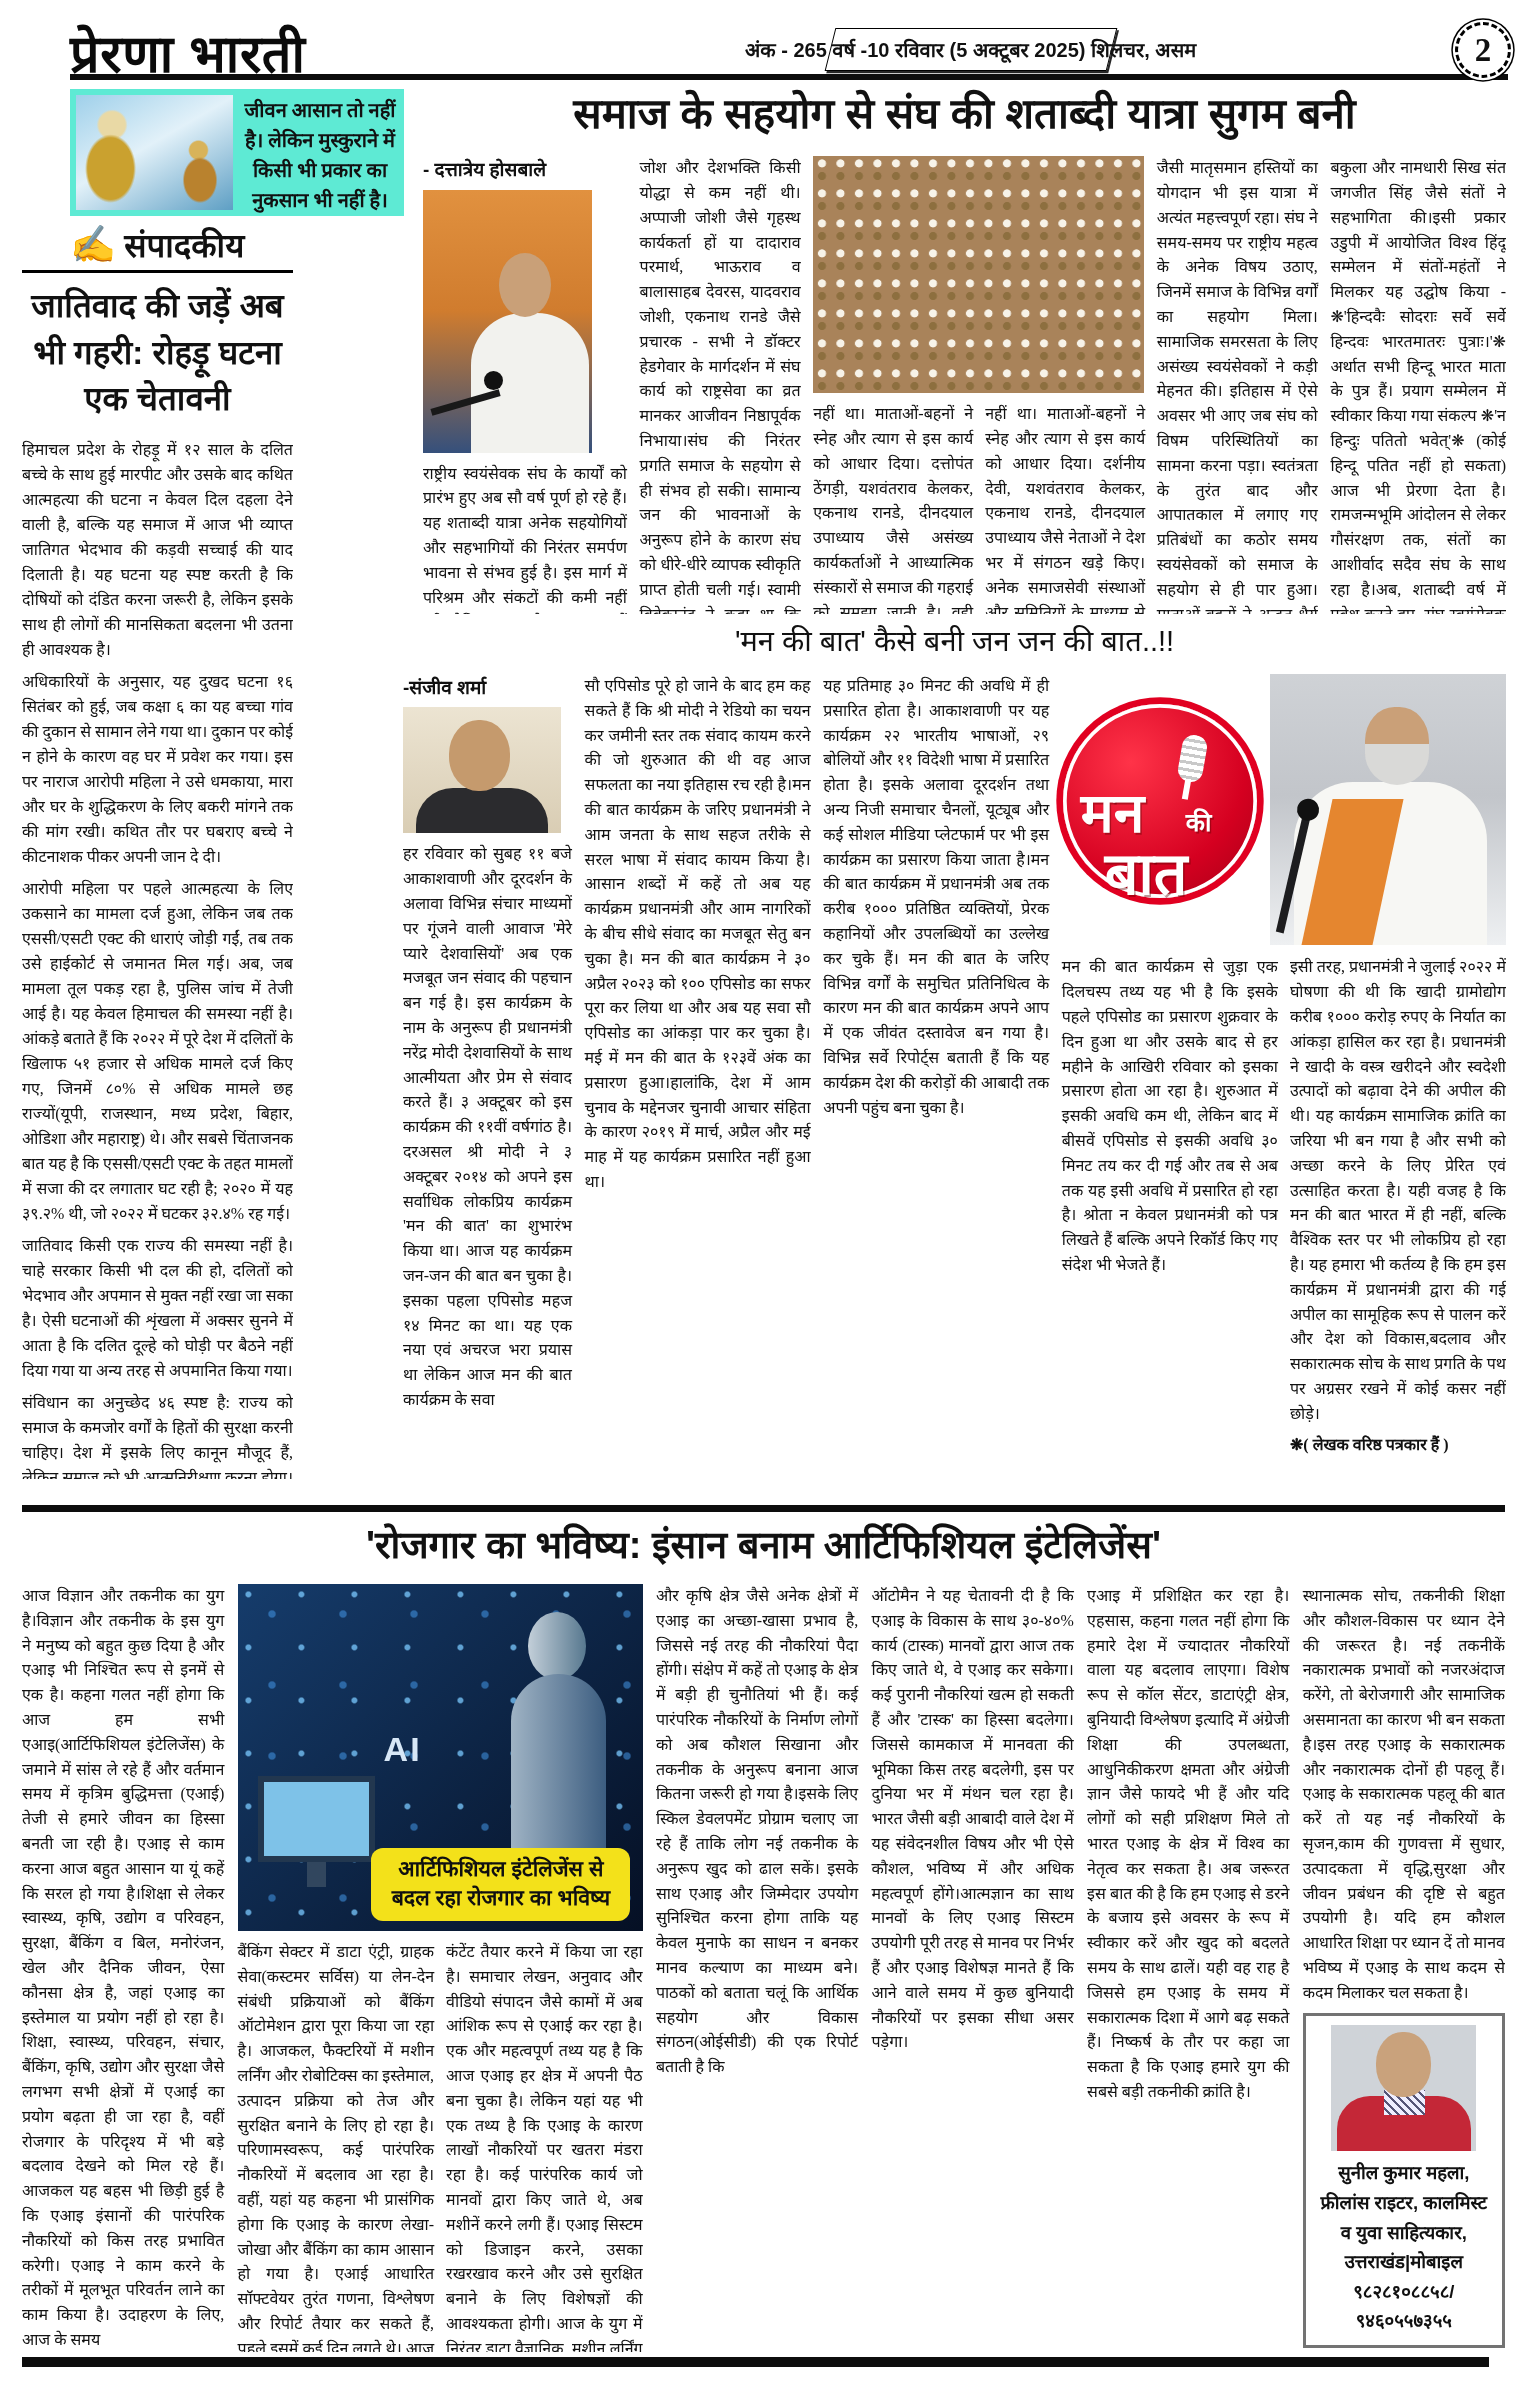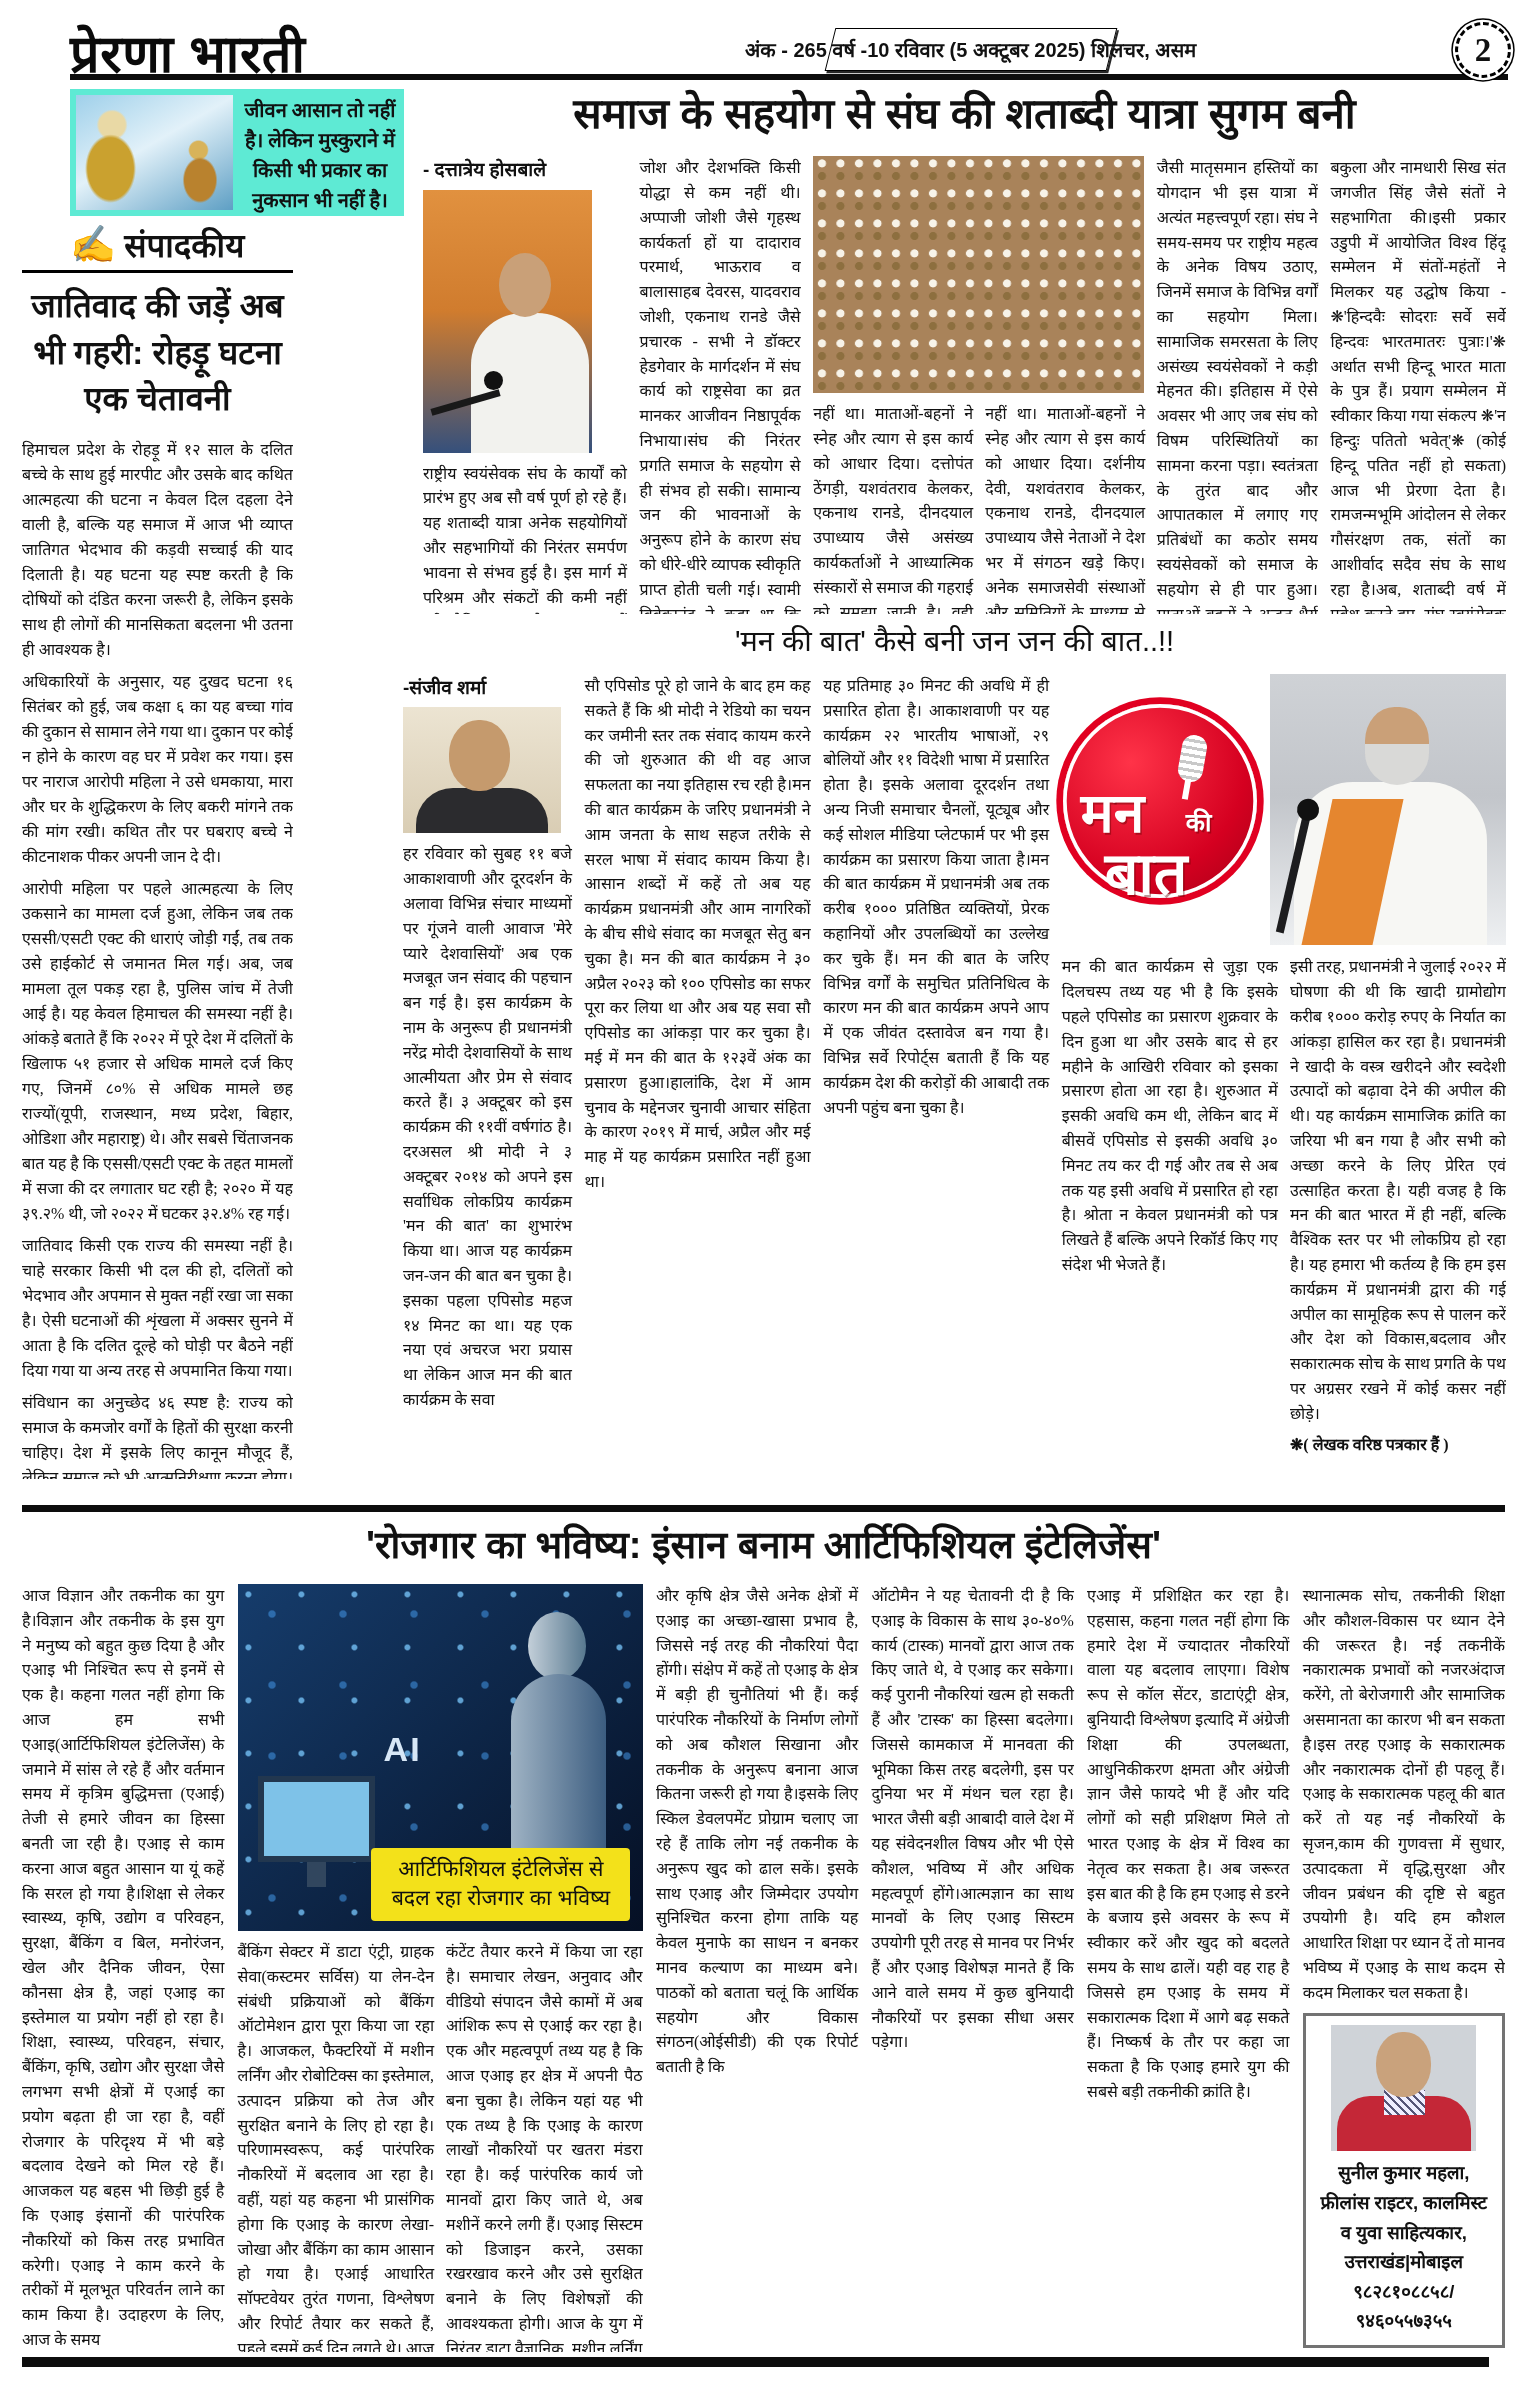--- a/index.html
+++ b/index.html
@@ -130,22 +130,22 @@
      background-size:53px 53px, 71px 71px, 100% 100%; }
   .ai-label { position:absolute; left:36%; top:42%; color:#d7e7f6; font-family:"Liberation Sans",sans-serif;
               font-weight:800; font-size:34px; letter-spacing:2.2px; }
   .ai-human { position:absolute; right:9%; top:26%; width:95px; height:70%;
               background:linear-gradient(90deg,#9fb3c4,#3c5d80); border-radius:47px 47px 9px 9px; }
   .ai-head { position:absolute; right:14%; top:8%; width:58px; height:68px; border-radius:50%;
              background:linear-gradient(90deg,#c3cfd9,#57788f); }
   .ai-monitor { position:absolute; left:5%; bottom:20%; width:117px; height:86px;
                 background:#7ec2e8; border:6px solid #22374f; }
   .ai-monitor:after { content:""; position:absolute; left:43px; top:80px; width:19px; height:25px; background:#31465e; }
-  .ai-caption { position:absolute; right:3%; bottom:3%; width:64%; background:#f3e11a; border-radius:4px;
-                padding:7.4px 9px; font-family:"Liberation Sans",sans-serif; font-weight:400;
+  .ai-caption { position:absolute; right:3%; bottom:3%; width:64%; background:#f3e11a; border-radius:12px;
+                padding:7.4px 9px; font-family:"Liberation Sans",sans-serif; font-weight:700;
                 font-size:21.4px; line-height:1.35; text-align:center; color:#101010; }
   .ai-subrow { display:flex; gap:12px; }
   .ai-subrow > div { flex:1; }
 
   
   .author-box { border:3px solid #737373; padding:9px 6px; margin-top:7.4px; background:#fff; }
   .mahla { position:relative; width:145px; height:126px; margin:0 auto 7.4px auto; overflow:hidden; background:#cfd3d8; }
   .mahla-face { position:absolute; top:6%; left:31%; width:55px; height:65px; border-radius:48%; background:#c9a27c; }
   .mahla-collar { position:absolute; top:52%; left:36%; width:41px; height:25px;
                   background:repeating-linear-gradient(45deg,#eef 0 3.7px,#557 3.7px 6px); }

